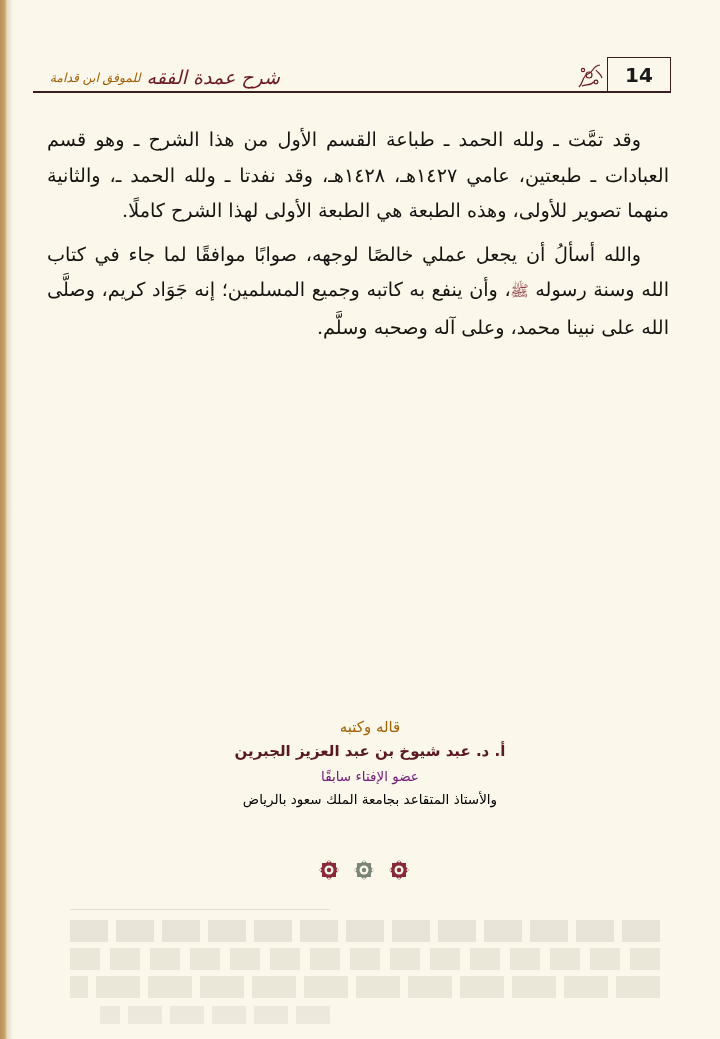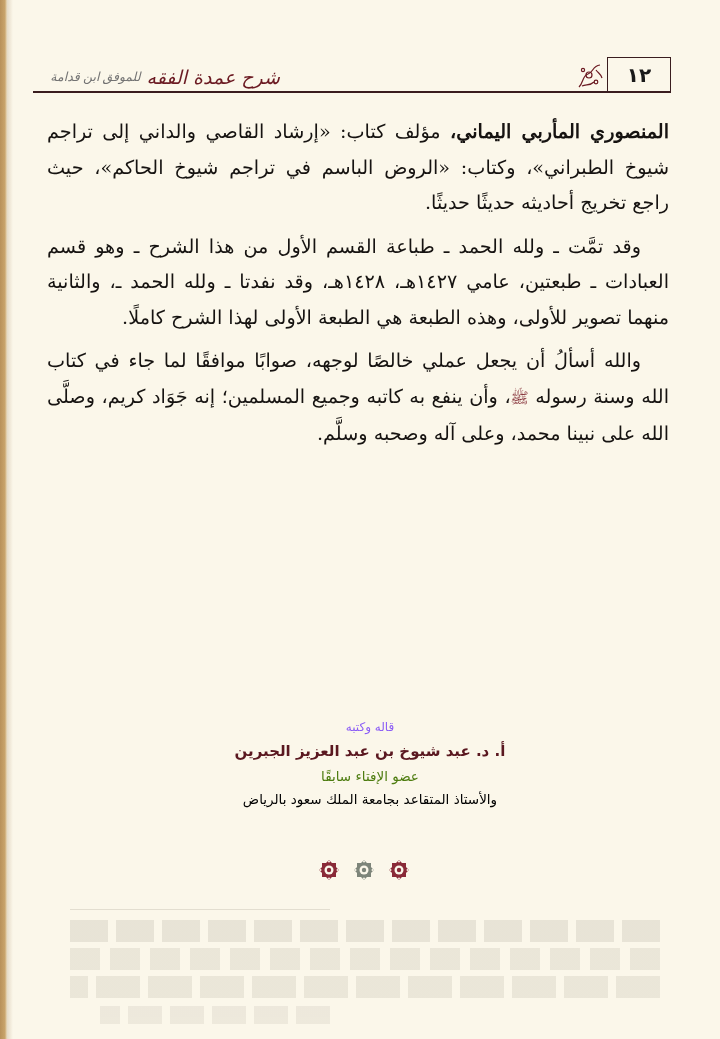--- a/index.html
+++ b/index.html
@@ -38,21 +38,21 @@
   .running-title {
     position: absolute; left: 40px; top: 50px; width: 240px; height: 38px;
     direction: rtl; text-align: right;
     display: flex; align-items: flex-end; justify-content: flex-start; gap: 6px;
   }
   .running-title .book {
     font-family: "DejaVu Serif", serif; font-size: 19px; color: #6b1a22;
     font-style: italic; letter-spacing: -0.5px;
   }
   .running-title .author {
-    font-family: Liberation Serif, serif; font-size: 12.5px; color: #737373;
+    font-family: Liberation Sans, sans-serif; font-size: 12.5px; color: #a16207;
     font-style: italic; padding-bottom: 3px;
   }
   
   .body-text {
     position: absolute; left: 47px; top: 114px; width: 622px;
     direction: rtl; text-align: justify; text-align-last: right;
     font-family: "DejaVu Serif", serif; font-size: 19.2px; line-height: 35.5px;
     color: #161311;
   }
   .body-text p { margin: 0; }
@@ -60,23 +60,23 @@
   .body-text p.gap { margin-top: 8px; }
   .bold { font-weight: bold; }
   .salutation-glyph { color: #7a1e28; font-size: 15px; }
   
   .signature {
     position: absolute; left: 170px; top: 716px; width: 400px;
     direction: rtl; text-align: center;
     font-family: "DejaVu Sans", sans-serif;
   }
   .signature .line { display: block; }
-  .sig-said { font-size: 12px; color: #8b5cf6; line-height: 22px; }
+  .sig-said { font-size: 15px; color: #a16207; line-height: 22px; }
   .sig-name { font-size: 15px; font-weight: bold; color: #5a1820; line-height: 26px; }
-  .sig-role { font-size: 13.5px; color: #4d7c0f; line-height: 24px; }
+  .sig-role { font-size: 13.5px; color: #701a75; line-height: 24px; }
   .sig-affil { font-size: 13.5px; color: #000000; line-height: 22px; }
   
   .ornaments {
     position: absolute; left: 316px; top: 856px; width: 96px; height: 28px;
     display: flex; justify-content: space-between; align-items: center;
   }
   .ornaments svg { width: 26px; height: 26px; }
   
   .bleed {
     position: absolute; left: 70px; top: 895px; width: 590px; height: 140px;
@@ -103,27 +103,26 @@
       <path d="M3 25 C8 20, 6 14, 12 12 C18 10, 16 4, 24 3"></path>
       <circle cx="13" cy="13" r="3"></circle>
       <path d="M6 24 C10 22, 14 24, 18 20"></path>
       <path d="M20 8 C22 11, 25 12, 26 16"></path>
       <circle cx="20" cy="20" r="1.8"></circle>
       <circle cx="7" cy="8" r="1.6"></circle>
     </g>
   </svg>
 
   <div class="page-number-box">
-    <span>١٢</span>
+    <span>14</span>
   </div>
 
   <div class="header-rule"></div>
 
   <div class="body-text">
-    <p><span class="bold">المنصوري المأربي اليماني،</span><span> مؤلف كتاب: «إرشاد القاصي والداني إلى تراجم شيوخ الطبراني»، وكتاب: «الروض الباسم في تراجم شيوخ الحاكم»، حيث راجع تخريج أحاديثه حديثًا حديثًا.</span></p>
     <p class="indent gap">وقد تمَّت ـ ولله الحمد ـ طباعة القسم الأول من هذا الشرح ـ وهو قسم العبادات ـ طبعتين، عامي ١٤٢٧هـ، ١٤٢٨هـ، وقد نفدتا ـ ولله الحمد ـ، والثانية منهما تصوير للأولى، وهذه الطبعة هي الطبعة الأولى لهذا الشرح كاملًا.</p>
     <p class="indent gap"><span>والله أسألُ أن يجعل عملي خالصًا لوجهه، صوابًا موافقًا لما جاء في كتاب الله وسنة رسوله </span><span class="salutation-glyph">ﷺ</span><span>، وأن ينفع به كاتبه وجميع المسلمين؛ إنه جَوَاد كريم، وصلَّى الله على نبينا محمد، وعلى آله وصحبه وسلَّم.</span></p>
   </div>
 
   <div class="signature">
     <span class="line sig-said">قاله وكتبه</span>
     <span class="line sig-name">أ. د. عبد شيوخ بن عبد العزيز الجبرين</span>
     <span class="line sig-role">عضو الإفتاء سابقًا</span>
     <span class="line sig-affil">والأستاذ المتقاعد بجامعة الملك سعود بالرياض</span>
   </div>

